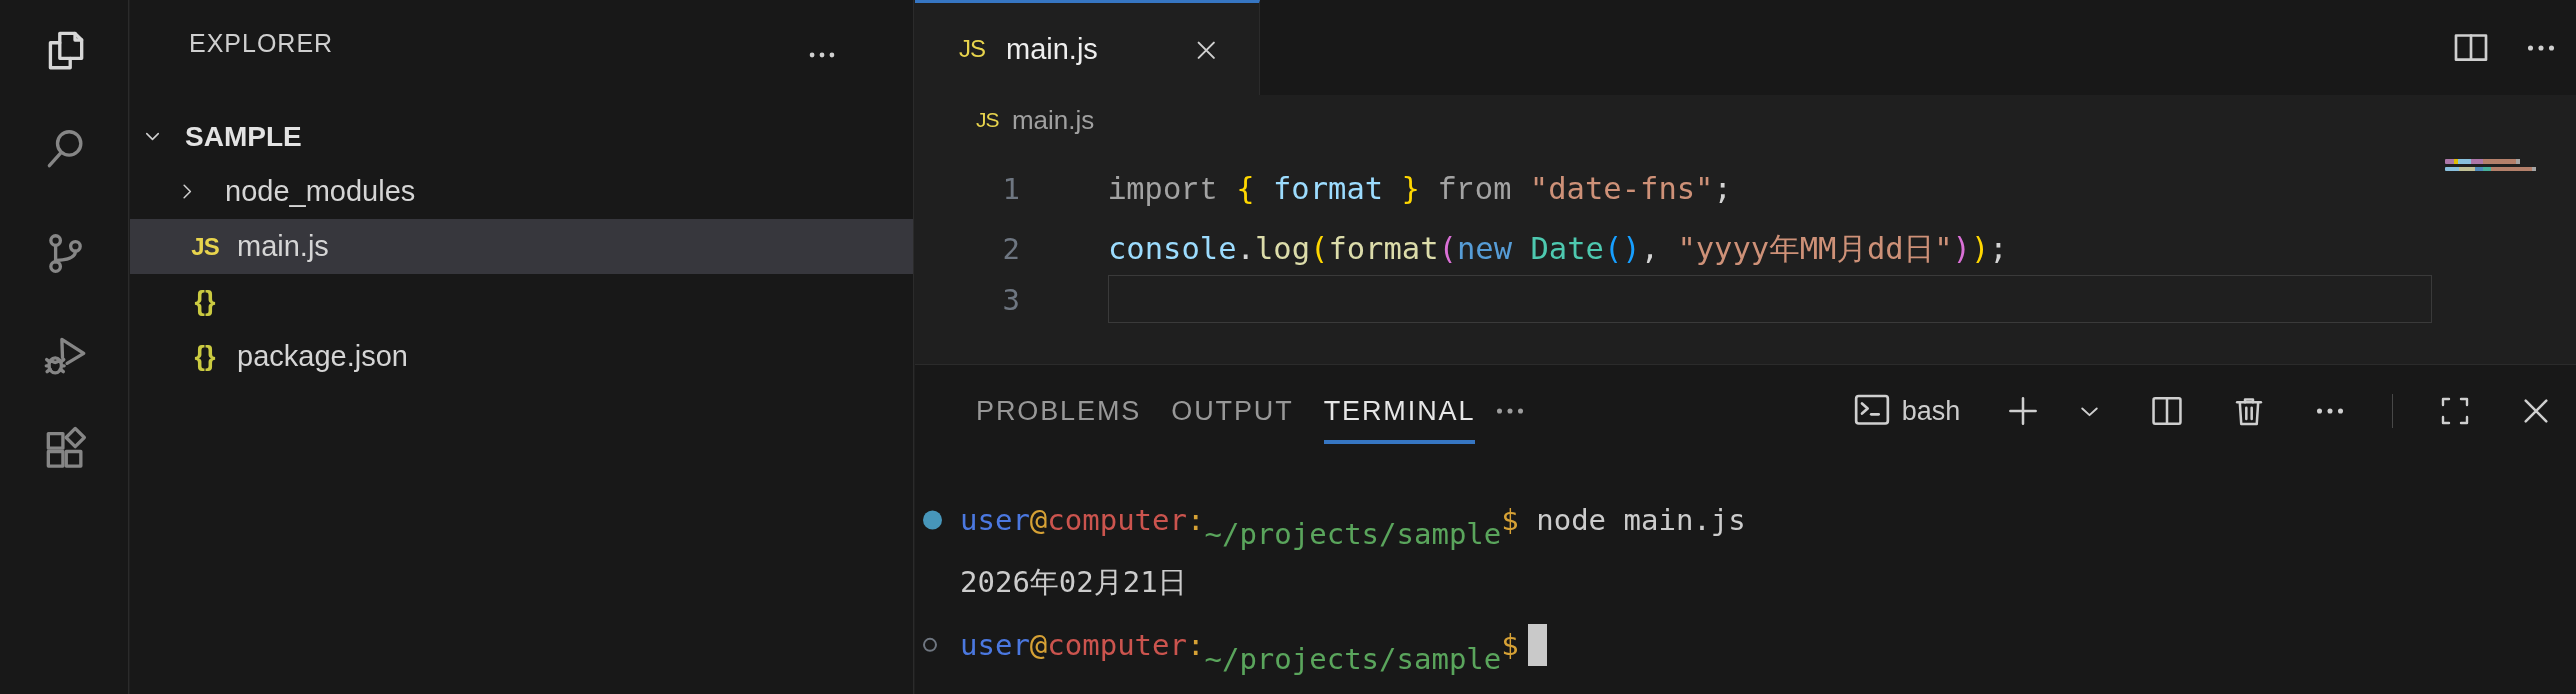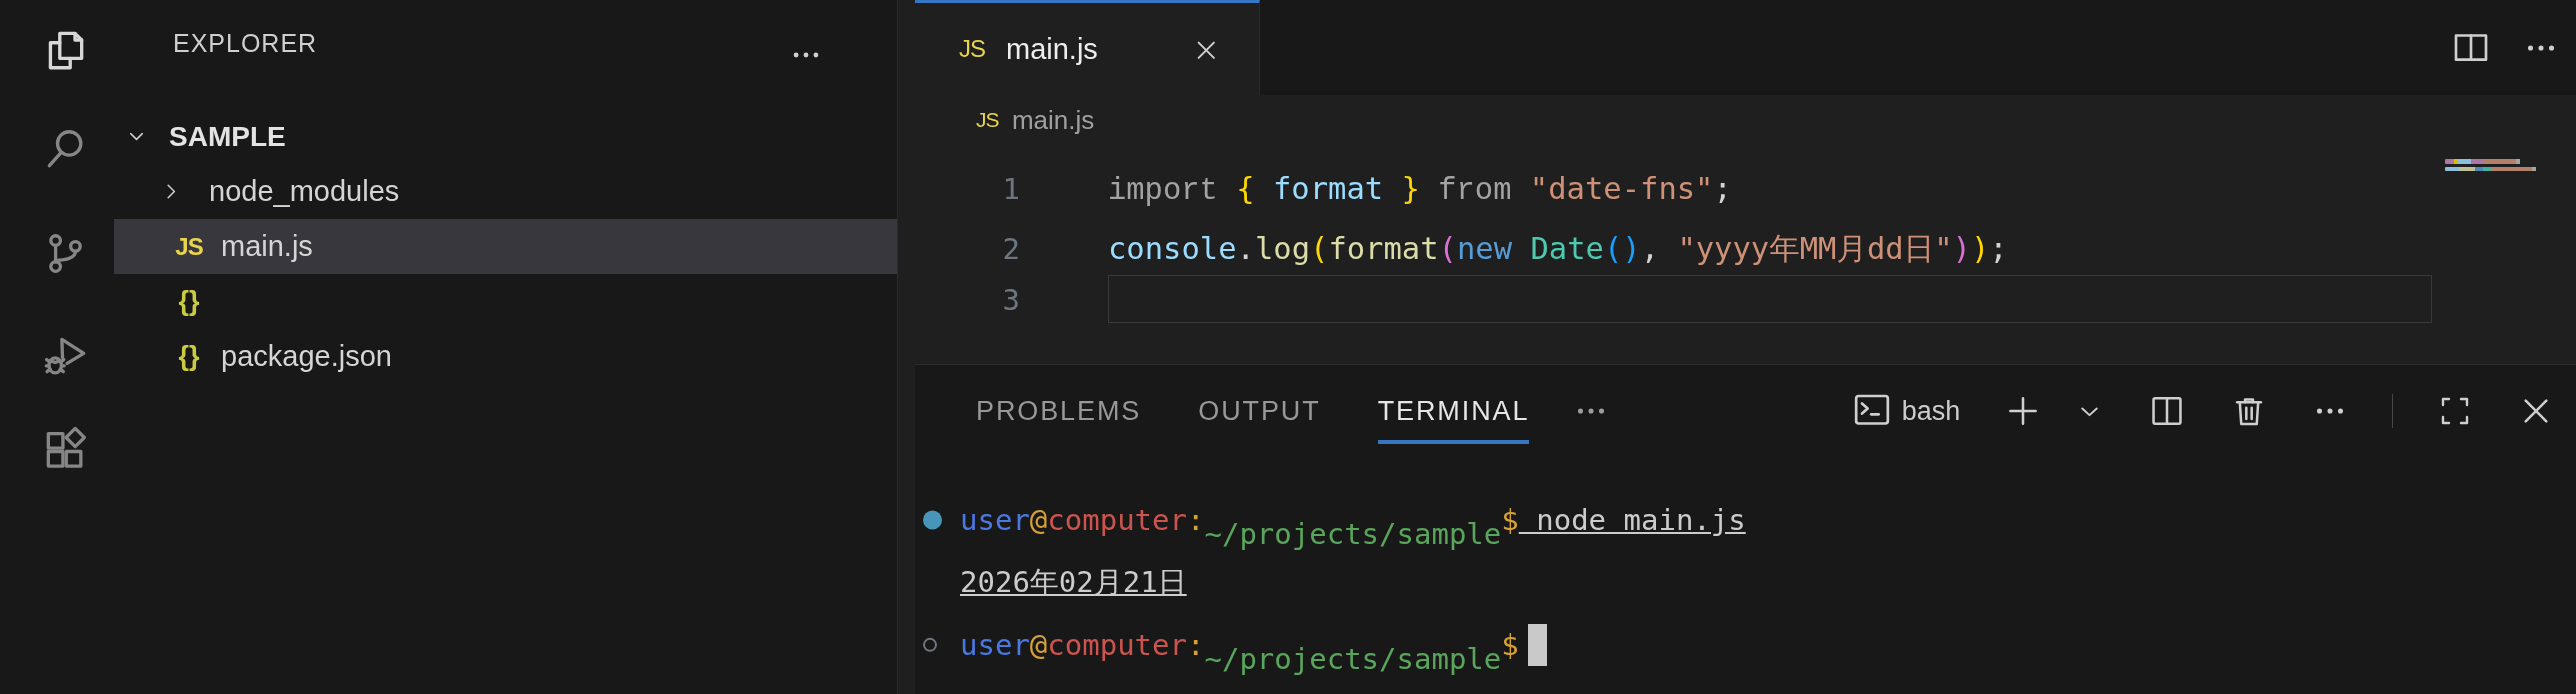--- a/index.html
+++ b/index.html
@@ -13,21 +13,21 @@
   svg{display:block;}
   .stroke{fill:none;stroke:#868686;stroke-width:1.6;stroke-linecap:round;stroke-linejoin:round;}
   .stroke.bright{stroke:#d7d7d7;}
   .stroke.white{stroke:#cfcfcf;}
 
   
   .activity-bar{position:absolute;left:0;top:0;width:129px;height:695px;background:var(--bg-dark);border-right:1px solid var(--border);}
   .ab-item{position:absolute;left:39px;width:52px;height:52px;display:flex;align-items:center;justify-content:center;cursor:pointer;}
 
   
-  .sidebar{position:absolute;left:114px;top:0;width:784px;height:695px;background:var(--bg-dark);border-right:1px solid var(--border);}
+  .sidebar{position:absolute;left:130px;top:0;width:784px;height:695px;background:var(--bg-dark);border-right:1px solid var(--border);}
   .sidebar-header{position:absolute;left:0;top:0;width:100%;height:86px;display:flex;align-items:center;}
   .sidebar-title{margin-left:59px;font-size:25px;color:#cfcfcf;letter-spacing:1px;}
   .sidebar-more{position:absolute;right:74px;top:38px;}
   .tree{position:absolute;left:0;top:109px;width:100%;}
   .tree-row{height:55px;display:flex;align-items:center;font-size:29px;color:#d5d5d5;cursor:pointer;position:relative;white-space:nowrap;}
   .tree-row.selected{background:var(--sel-row);}
   .tree-row .twisty{position:absolute;left:46px;width:23px;height:23px;}
   .tree-row.root .twisty{left:11.4px;}
   .tree-row.root .lbl{margin-left:55px;font-weight:bold;font-size:28px;color:#e3e3e3;}
   .tree-row .file-ic{position:absolute;left:53px;width:44px;text-align:center;font-weight:bold;}
@@ -57,36 +57,36 @@
   .mm-2{background:linear-gradient(90deg,#9cdcfe 0 14%,#dcdcaa 14% 30%,#569cd6 30% 38%,#4ec9b0 38% 46%,#ce9178 46% 88%,#bbbbbb 88% 92%,transparent 92%);}
 
   
   .tok-kw{color:#a3a3a3;font-family:Liberation Mono, monospace;} .tok-var{color:#9cdcfe;} .tok-fn{color:#dcdcaa;}
   .tok-str{color:#ce9178;} .tok-b1{color:#ffd700;} .tok-b2{color:#da70d6;}
   .tok-b3{color:#179fff;} .tok-new{color:#569cd6;} .tok-type{color:#4ec9b0;} .tok-pun{color:#d4d4d4;}
 
   
   .panel{position:absolute;left:915px;top:364px;width:1661px;height:330px;background:var(--bg-dark);border-top:1px solid var(--border);}
   .panel-header{position:absolute;left:0;top:0;width:100%;height:92px;}
-  .panel-tabs{position:absolute;left:61px;top:0;height:92px;display:flex;align-items:center;gap:57px;}
+  .panel-tabs{position:absolute;left:61px;top:0;height:92px;display:flex;align-items:center;gap:30px;}
   .ptab{position:relative;height:92px;display:flex;align-items:center;font-size:27px;letter-spacing:1.9px;color:var(--fg-dim);cursor:pointer;}
   .ptab.active{color:#e6e6e6;}
   .ptab.active::after{content:'';position:absolute;left:0;right:0;top:75px;height:3.8px;background:var(--accent);}
   .ptab-more{margin-left:-13.4px;cursor:pointer;}
   .panel-actions{position:absolute;right:21px;top:0;height:92px;display:flex;align-items:center;gap:44px;}
   .pa{cursor:pointer;display:flex;align-items:center;}
   .shell-label{font-size:27px;color:var(--fg);margin-left:9.5px;}
   .pa-divider{width:1px;height:34px;background:#484848;}
 
   
   .term-row{position:absolute;left:0;height:42px;display:flex;align-items:center;padding-left:45px;font-family:"DejaVu Sans Mono",monospace;font-size:29px;color:var(--fg);white-space:pre;}
   .deco{position:absolute;left:7.6px;top:50%;transform:translateY(-50%);width:19px;height:19px;border-radius:50%;}
   .deco.filled{background:#4796ba;}
   .deco.hollow{background:transparent;border:2.9px solid #6f7680;width:14.3px;height:14.3px;}
-  .t-blue{color:#4b78e0;} .t-gold{color:#d6a135;} .t-red{color:#cb544e;} .t-green{color:#5aa55c;margin-top:28px;} .t-plain{color:#cccccc;text-decoration:underline;}
+  .t-blue{color:#4b78e0;} .t-gold{color:#d6a135;} .t-red{color:#cb544e;} .t-green{color:#5aa55c;margin-top:28px;} .t-plain{color:#cccccc;}
   .cursor-block{display:inline-block;width:19px;height:42px;background:#c9c9c9;margin-left:9.5px;}
 </style>
 </head>
 <body>
 
 <div class="activity-bar">
   <div class="ab-item" style="top:24px;">
     <svg width="50" height="50" viewBox="0 0 24 24">
       <path class="stroke bright" d="M9.5 16V4h7.3L20 7.2V16H9.5Z"></path>
       <path class="stroke bright" d="M16.8 4v3.2H20"></path>

